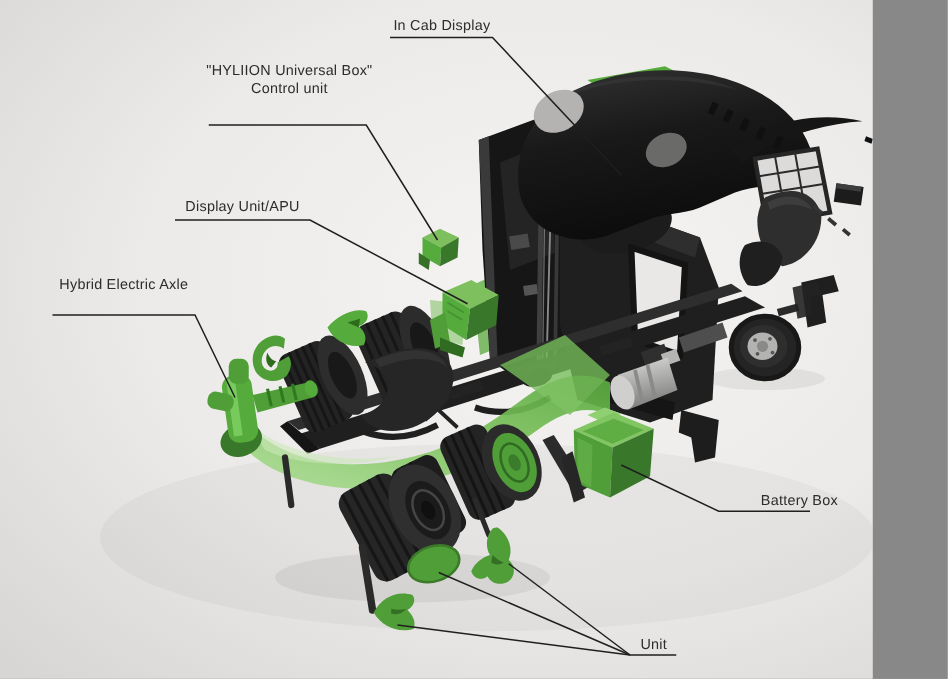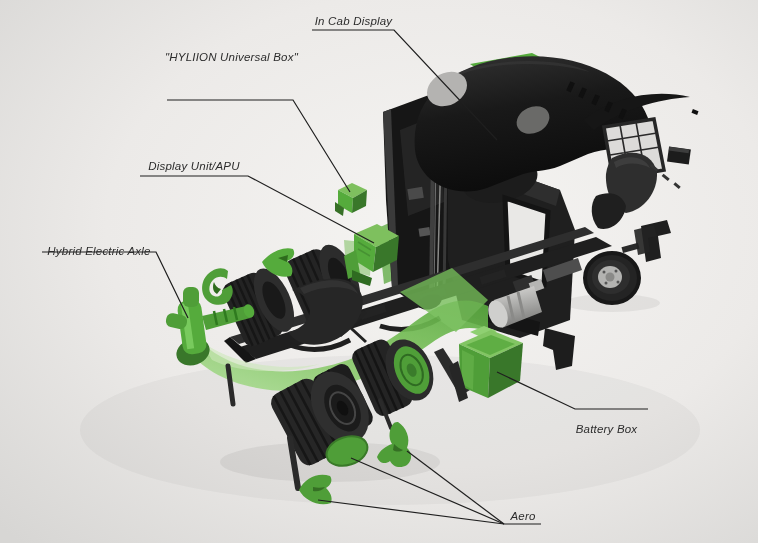--- a/index.html
+++ b/index.html
@@ -1,22 +1,21 @@
 <!DOCTYPE html>
 <html style="--bg-light: #f5f4f2; --bg-mid: #eceae8; --bg-dark: #d8d7d5; --truck-black: #161616; --truck-dark: #1f1f1f; --truck-mid: #2e2e2e; --green-light: #8fd072; --green-main: #55ab3c; --green-mid: #4f9e38; --green-dark: #39772a; --swoosh-green: #9ed187; --chrome: #c6c6c4; --label-text: #2c2c2c; --leader-line: #1f1f1f;"><head>
 <meta charset="utf-8">
 <style>
   html,body{margin:0;padding:0;background:#888;}
   .stage{
     position:relative;
-    width:758px;height:543px;
+    width:698px;height:543px;
     overflow:hidden;
     font-family:"Liberation Sans","DejaVu Sans",sans-serif;
     background:var(--bg-mid,#e9e8e6);
-    font-style:italic;
   }
   .stage svg{position:absolute;left:0;top:0;}
   .diagram-label{
     position:absolute;
     font-size:11.5px;
     line-height:14px;
     color:var(--label-text,#2c2c2c);
     text-align:center;
     letter-spacing:.2px;
     white-space:nowrap;
@@ -303,23 +302,24 @@
     <path d="M504,524 L351,458"></path>
     <path d="M504,524 L407,451"></path>
     <path d="M504,524 L318,500"></path>
   </g>
 </svg>
 
 <div class="diagram-label" style="left:312px;top:14px;width:83px;">In Cab Display</div>
 
 <div class="diagram-label" style="left:139px;top:50px;width:185px;">
   <div>"HYLIION Universal Box"</div>
+  <div>Control unit</div>
 </div>
 
 <div class="diagram-label" style="left:139px;top:159px;width:110px;">Display Unit/APU</div>
 
-<div class="diagram-label" style="left:41px;top:244px;width:116px;">Hybrid Electric Axle</div>
-
-<div class="diagram-label" style="left:569px;top:394px;width:75px;margin-top:28px;">Battery Box</div>
-
-<div class="diagram-label" style="left:503px;top:509px;width:40px;">Aero</div>
+<div class="diagram-label" style="left:41px;top:221px;width:116px;">Hybrid Electric Axle</div>
+
+<div class="diagram-label" style="left:602px;top:394px;width:75px;">Battery Box</div>
+
+<div class="diagram-label" style="left:503px;top:509px;width:40px;">Unit</div>
 
 </div>
 
 </body></html>

